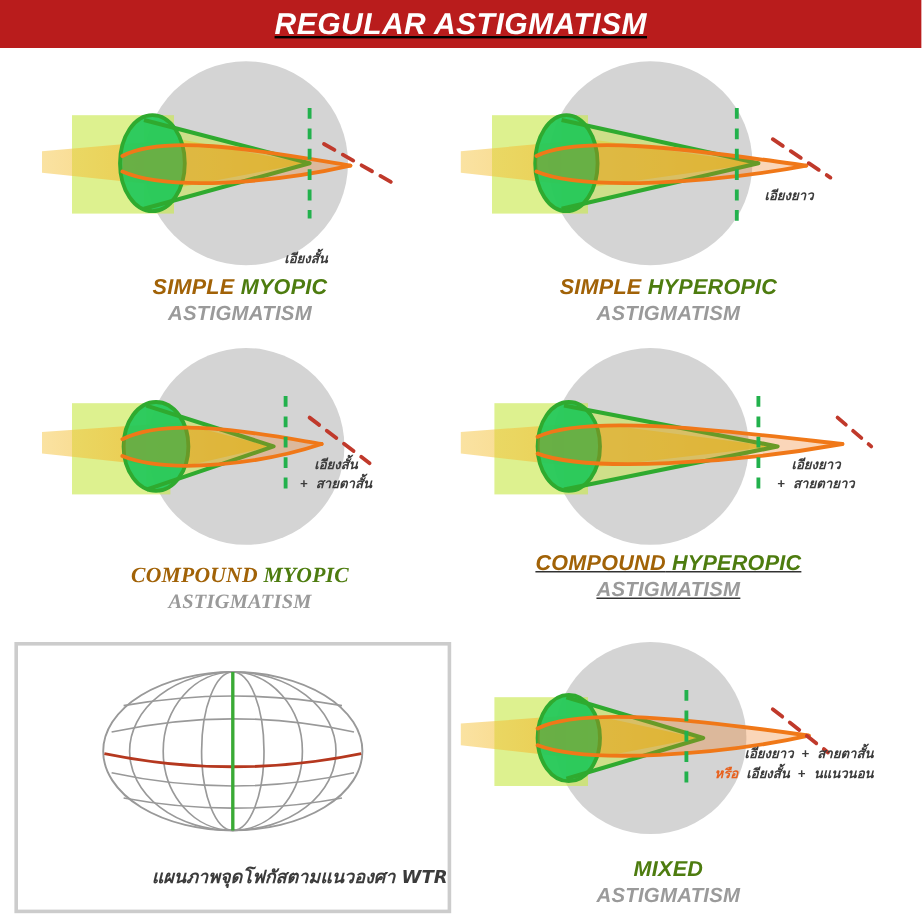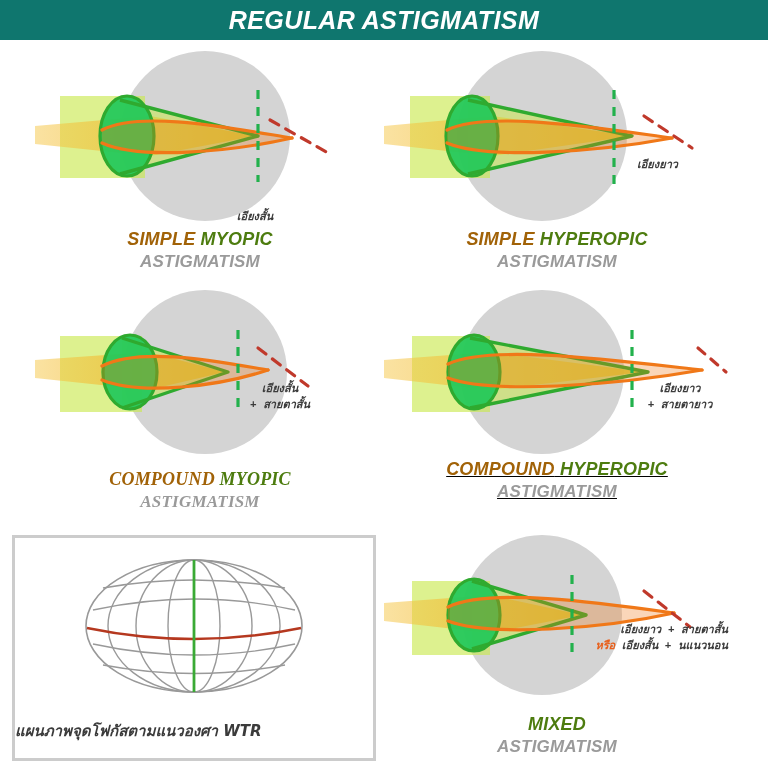--- a/index.html
+++ b/index.html
@@ -44,35 +44,35 @@
   }
   .thai.center{text-align:center;}
   .thai.right{text-align:right;}
   .thai .orange{color:#e8601c;}
 
   .legend-box{
     position:absolute;left:12px;top:535px;width:364px;height:226px;
     border:3px solid #cccccc;background:#ffffff;box-sizing:border-box;
   }
   .legend-caption{
-    position:absolute;left:0;right:0;bottom:16px;text-align:left;
+    position:absolute;left:0;right:0;bottom:16px;text-align:right;
     font-family:"DejaVu Sans","Liberation Sans",sans-serif;
     font-style:italic;font-weight:bold;line-height:1.5;
     white-space:nowrap;
   }
   .legend-caption .lc1{font-size:15px;color:#3b3b3b;}
   .legend-caption .lc2{font-size:16px;color:#3b3b3b;}
   .legend-caption .g{color:#2faa2f;}
   .legend-caption .o{color:#e8601c;}
   .globe-wrap{position:absolute;left:50%;top:16px;transform:translateX(-50%);}
 </style>
 </head>
 <body>
 
-<div class="header" style="background:#0f766e;">
+<div class="header" style="background:#b91c1c;text-decoration:underline;">
   <div class="header-title">REGULAR ASTIGMATISM</div>
 </div>
 
 <div class="panel" style="left:30px;top:48px;width:340px;height:230px;">
   <svg width="340" height="180" viewBox="0 0 340 180">
     <defs>
       <linearGradient id="gb1" x1="0" y1="0" x2="1" y2="0">
         <stop offset="0" stop-color="#f5c542" stop-opacity="0.55"></stop>
         <stop offset="1" stop-color="#f0a91c" stop-opacity="0.95"></stop>
       </linearGradient>

